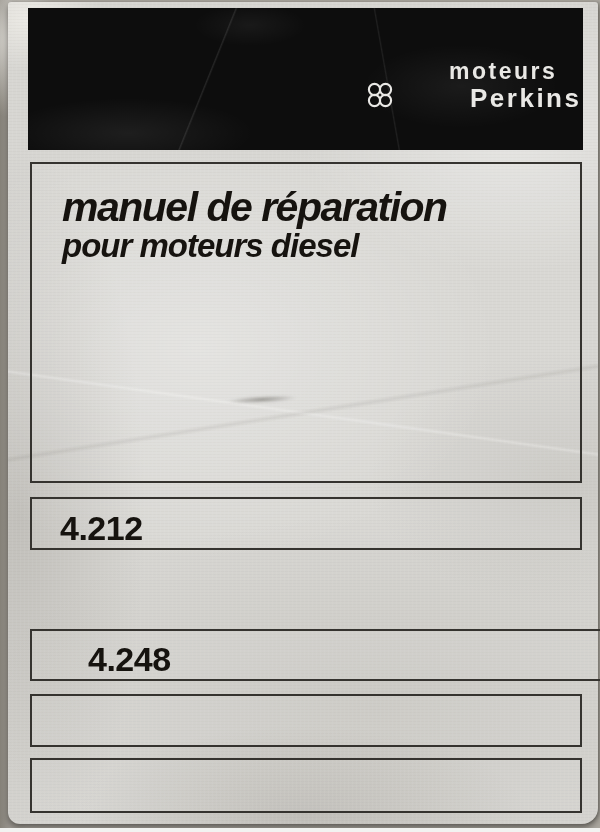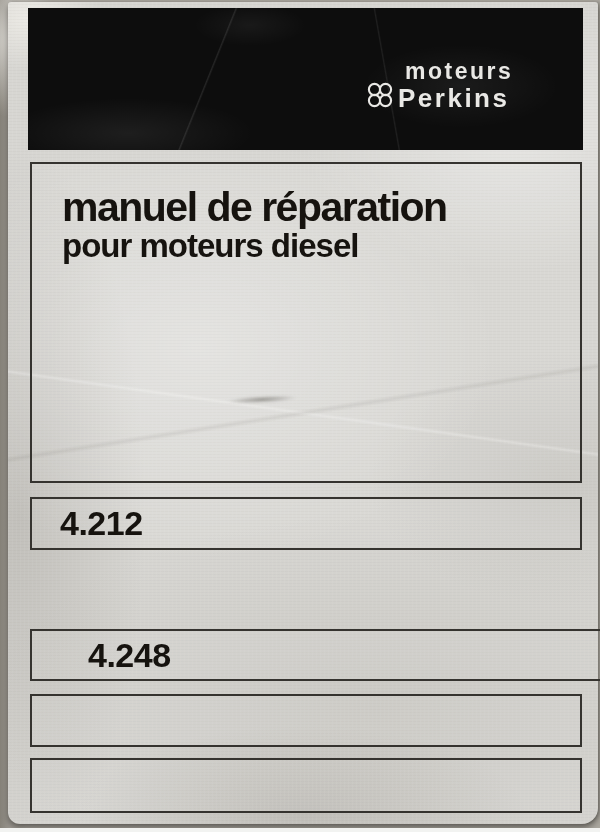--- a/index.html
+++ b/index.html
@@ -70,20 +70,21 @@
       linear-gradient(112deg, rgba(0,0,0,0) 33.8%, rgba(255,255,255,.10) 34%, rgba(0,0,0,0) 34.3%),
       linear-gradient(80deg, rgba(0,0,0,0) 63.8%, rgba(255,255,255,.08) 64%, rgba(0,0,0,0) 64.25%),
       var(--band, #0d0d0d);
   }
 
   .logo {
     position: absolute;
     left: 338px; top: 52px;
     display: flex;
     align-items: flex-end;
+    gap: 44px;
   }
   .logo-rings {
     width: 28px; height: 28px;
     margin: 0 4px 2px 0;
     display: block;
   }
   .logo-text {
     display: flex;
     flex-direction: column;
     align-items: flex-start;
@@ -94,31 +95,32 @@
     font-size: 23px;
     font-weight: bold;
     letter-spacing: 2.5px;
     margin-left: 7px;
   }
   .logo-line2 {
     font-size: 26px;
     font-weight: bold;
     letter-spacing: 2.5px;
     margin-top: 2px;
+    margin-left: 28px;
   }
 
   .framed {
     position: absolute;
     left: 22px;
     width: 548px;
     border: 2px solid var(--border, #35332f);
     background: rgba(255,255,255,.06);
   }
 
-  .title-panel { top: 160px; height: 317px; }
+  .title-panel { top: 160px; height: 317px; font-style: italic; }
 
   .title-line1 {
     margin: 22px 0 0 30px;
     font-size: 41px;
     font-weight: bold;
     letter-spacing: -1.5px;
     color: var(--ink, #16130f);
     line-height: 1.05;
   }
   .title-line2 {
@@ -135,21 +137,21 @@
     position: absolute;
     left: 195px; top: 232px;
     width: 70px; height: 7px;
     background: radial-gradient(ellipse closest-side, rgba(60,57,50,.45), rgba(60,57,50,0));
     transform: rotate(-3deg);
     filter: blur(1px);
   }
 
   .model-row, .empty-row {
     display: flex;
-    align-items: center;
+    align-items: flex-end;
   }
   .row-1 { top: 495px; height: 49px; }
   .row-2 { top: 561px; height: 49px; }
   .row-3 { top: 627px; height: 48px; padding-left: 28px; }
   .row-4 { top: 692px; height: 49px; }
   .row-5 { top: 756px; height: 51px; }
 
   .model-label {
     margin-left: 28px;
     font-size: 34px;

